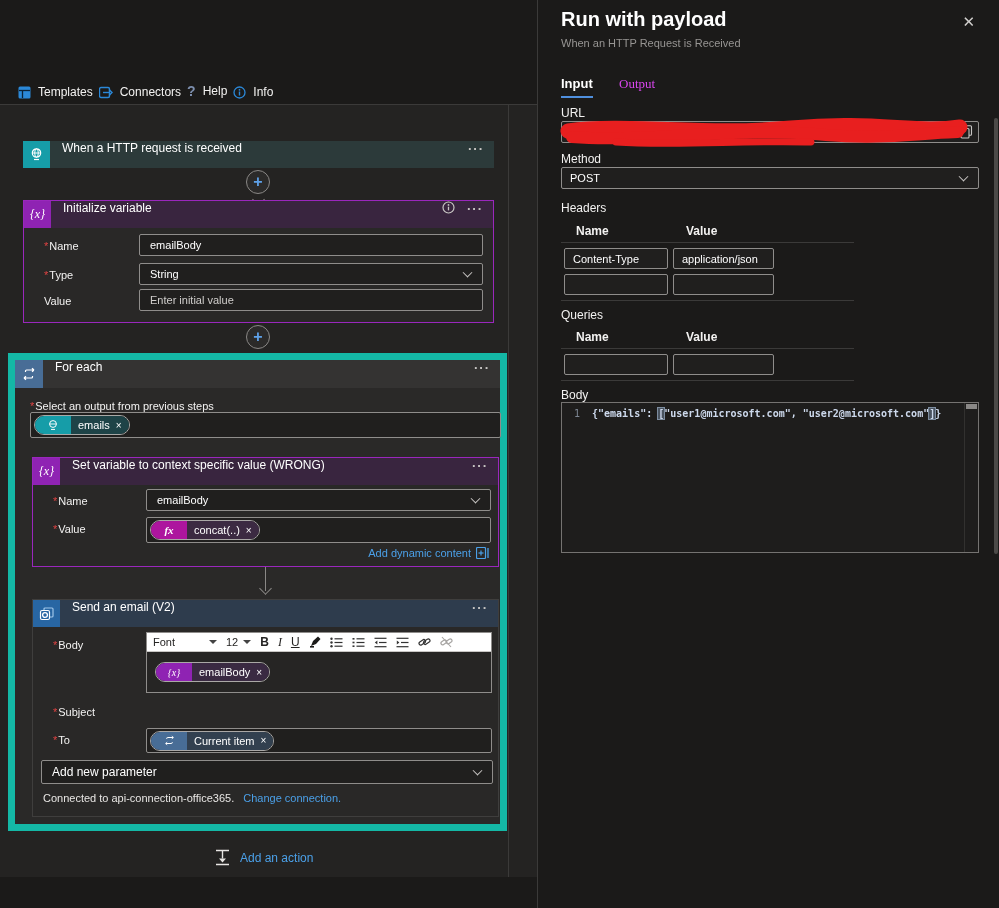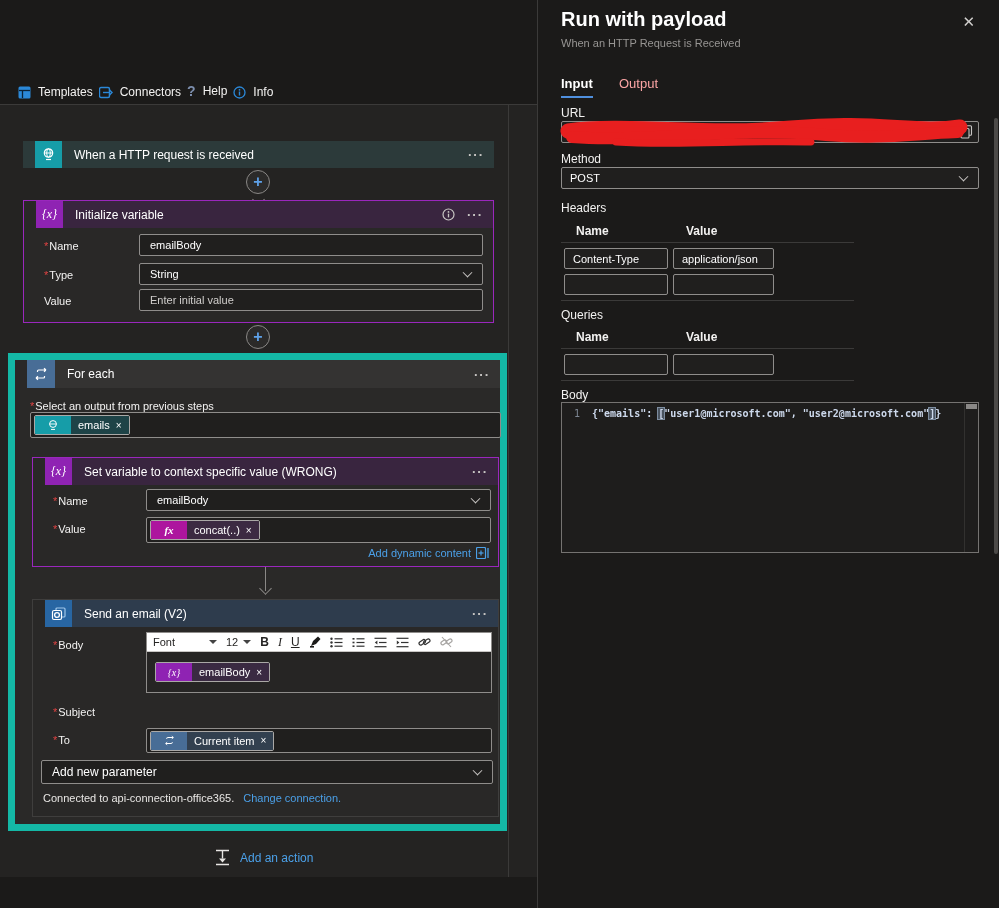--- a/index.html
+++ b/index.html
@@ -13,21 +13,21 @@
 
   
   .top-toolbar { position:absolute; left:18px; top:81px; display:flex; align-items:flex-end; gap:6px; height:18px; }
   .tb-item { display:flex; align-items:center; gap:7px; font-size:12px; color:#f3f2f1; cursor:default; }
   .q-glyph { color:#7d8fae; font-size:14px; font-weight:bold; }
 
   
   .canvas { position:absolute; left:0; top:104px; width:537px; height:773px; background:#242322; border-top:1px solid #3b3a39; }
   .canvas-right-line { position:absolute; left:508px; top:0; width:1px; height:100%; background:#3b3a39; }
 
-  .card-header { display:flex; align-items:center; height:27px;margin-left:12px; }
+  .card-header { display:flex; height:27px; }
   .icon-sq { width:27px; height:27px; flex:none; display:flex; align-items:center; justify-content:center; }
   .card-title { flex:1; padding-left:12px; font-size:12px; color:#ffffff; white-space:nowrap; overflow:hidden; }
   .dots { color:#c8c6c4; font-size:13px; font-weight:bold; padding-right:10px; letter-spacing:1px; }
   .vx-glyph { font-size:12px; color:#fff; font-family:"Liberation Serif",serif; font-style:italic; }
   .fx-glyph { font-size:11px; color:#fff; font-family:"Liberation Serif",serif; font-style:italic; font-weight:bold; }
 
   .field-label { position:absolute; font-size:11px; color:#f3f2f1; white-space:nowrap; }
   .req::before { content:"*"; color:#e04343; margin-right:1px; }
   .inp { position:absolute; background:#201f1e; border:1px solid #8f8d8b; border-radius:2px;
          font-size:11px; color:#ffffff; display:flex; align-items:center; padding:0 10px; }
@@ -39,21 +39,21 @@
   
   .connector { position:absolute; width:26px; text-align:center; }
   .conn-circle { width:24px; height:24px; margin:0 auto; border:1px solid #8a8886; border-radius:50%;
                  background:#2b2a29; color:#5ea1e8; font-size:16px; font-weight:bold; line-height:22px; }
   .conn-arrow { width:9px; height:9px; margin:1px auto 0; border-right:1.5px solid #8a8886;
                 border-bottom:1.5px solid #8a8886; transform:rotate(45deg); }
   .plain-arrow-line { width:1px; height:24px; margin:0 auto; background:#8a8886; }
 
   
   .token { display:inline-flex; align-items:center; height:20px; border:1px solid #aaa8a6;
-           border-radius:2px; overflow:hidden; font-size:11px; color:#fff; }
+           border-radius:10px; overflow:hidden; font-size:11px; color:#fff; }
   .token .ticon { width:36px; height:20px; flex:none; display:flex; align-items:center; justify-content:center; }
   .token .tlabel { display:flex; align-items:center; gap:6px; padding:0 7px; height:100%; }
   .tx { font-size:10px; color:#fff; cursor:pointer; }
 
   .link-blue { color:#4ba0e8; font-size:11px; cursor:pointer; }
 
   
   .rt-toolbar { height:19px; background:#ffffff; color:#252423; display:flex; align-items:center;
                 padding:0 6px; gap:9px; font-size:11px; border-bottom:1px solid #c8c6c4; }
   .rt-dd { display:flex; align-items:center; gap:5px; }
@@ -61,21 +61,21 @@
   .rt-b { font-weight:bold; font-size:12px; } .rt-i { font-style:italic; font-family:"Liberation Serif",serif; font-size:12px; }
   .rt-u { text-decoration:underline; font-size:12px; }
 
   
   .panel { position:absolute; left:537px; top:0; width:462px; height:908px; background:#1b1a19; border-left:1px solid #3b3a39; }
   .panel-title { position:absolute; left:23px; top:8px; font-size:20px; font-weight:bold; color:#ffffff; }
   .panel-sub { position:absolute; left:23px; top:37px; font-size:11px; color:#979593; }
   .close-x { position:absolute; right:24px; top:13px; font-size:15px; color:#d2d0ce; cursor:pointer; }
   .tab { position:absolute; top:76px; font-size:13px; padding-bottom:5px; cursor:pointer; }
   .tab.active { font-weight:bold; color:#fff; border-bottom:2px solid #4f8fdd; }
-  .tab.inactive { color:#fca5a5; }
+  .tab.inactive { color:#d946ef;font-family:Liberation Serif, serif; }
   .sec-label { position:absolute; font-size:12px; color:#f3f2f1; }
   .col-head { position:absolute; font-size:12px; font-weight:bold; color:#f3f2f1; }
   .rule { position:absolute; height:1px; background:#3b3a39; }
   .p-inp { position:absolute; background:#201f1e; border:1px solid #8f8d8b; border-radius:2px;
            color:#fff; font-size:11px; padding:0 8px; display:flex; align-items:center; }
 
   .code-editor { position:absolute; left:23px; top:402px; width:418px; height:151px;
                  background:#1e1d1c; border:1px solid #757371; }
   .code-line { display:flex; padding-top:5px; font-family:"DejaVu Sans Mono","Liberation Mono",monospace;
                font-size:10px; font-weight:bold; color:#cdd9ec; white-space:pre; }

